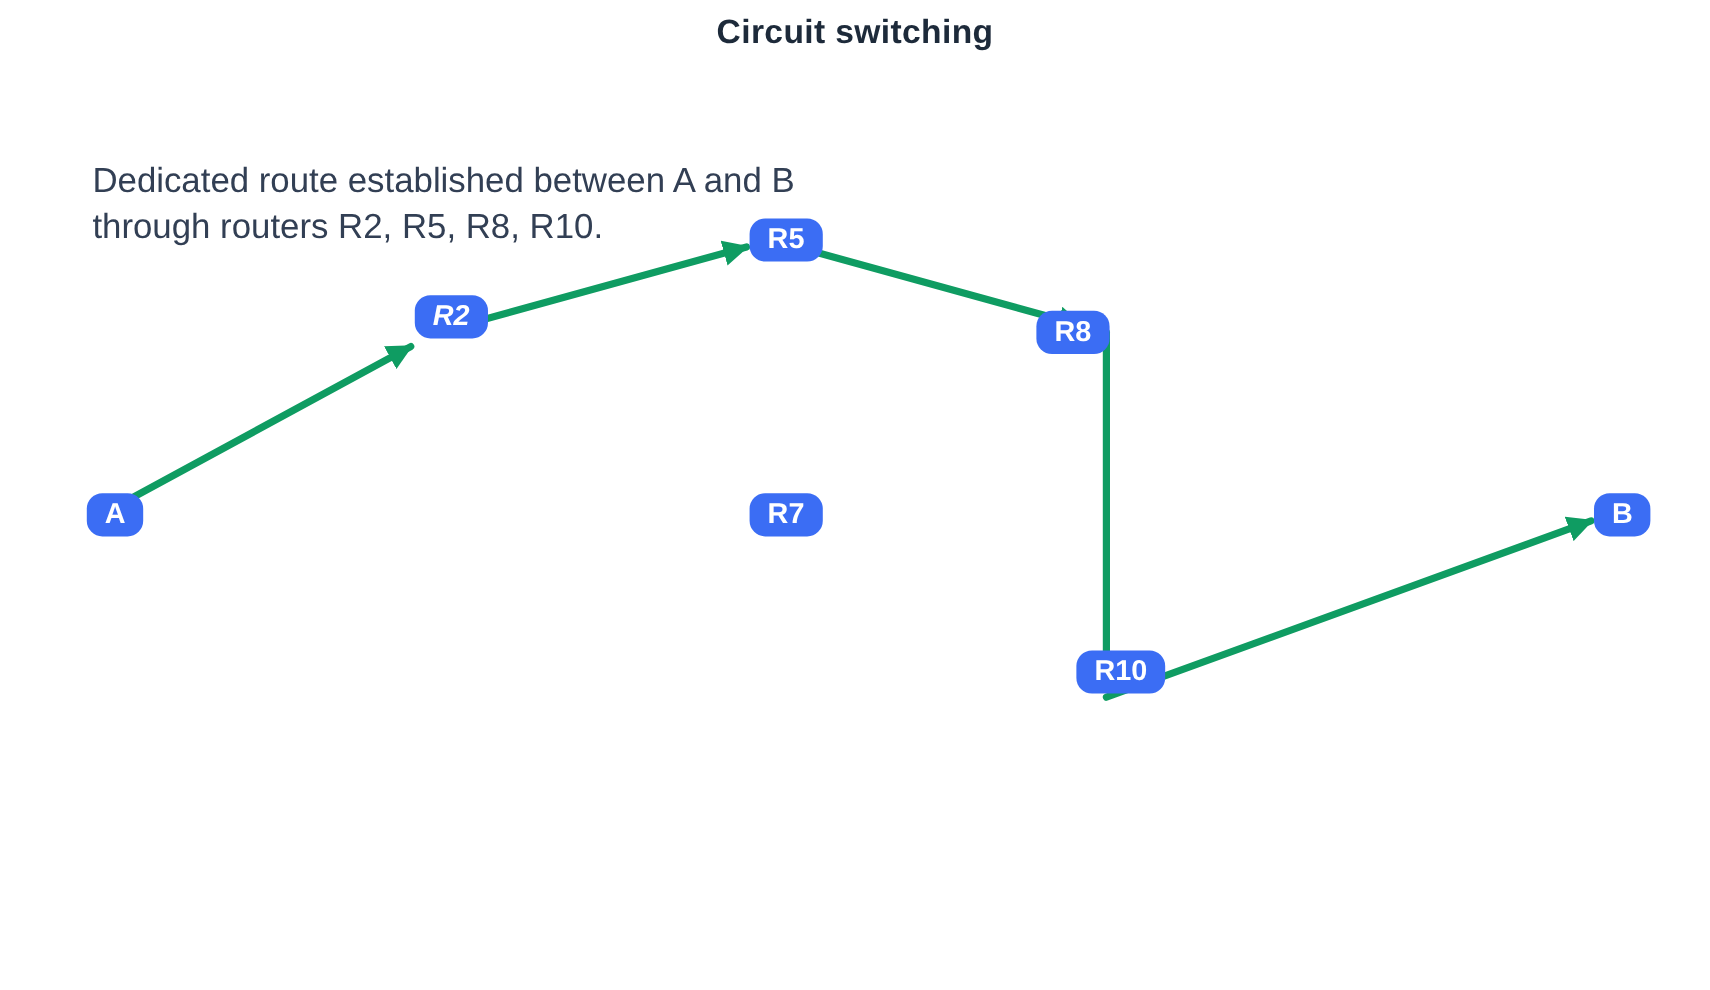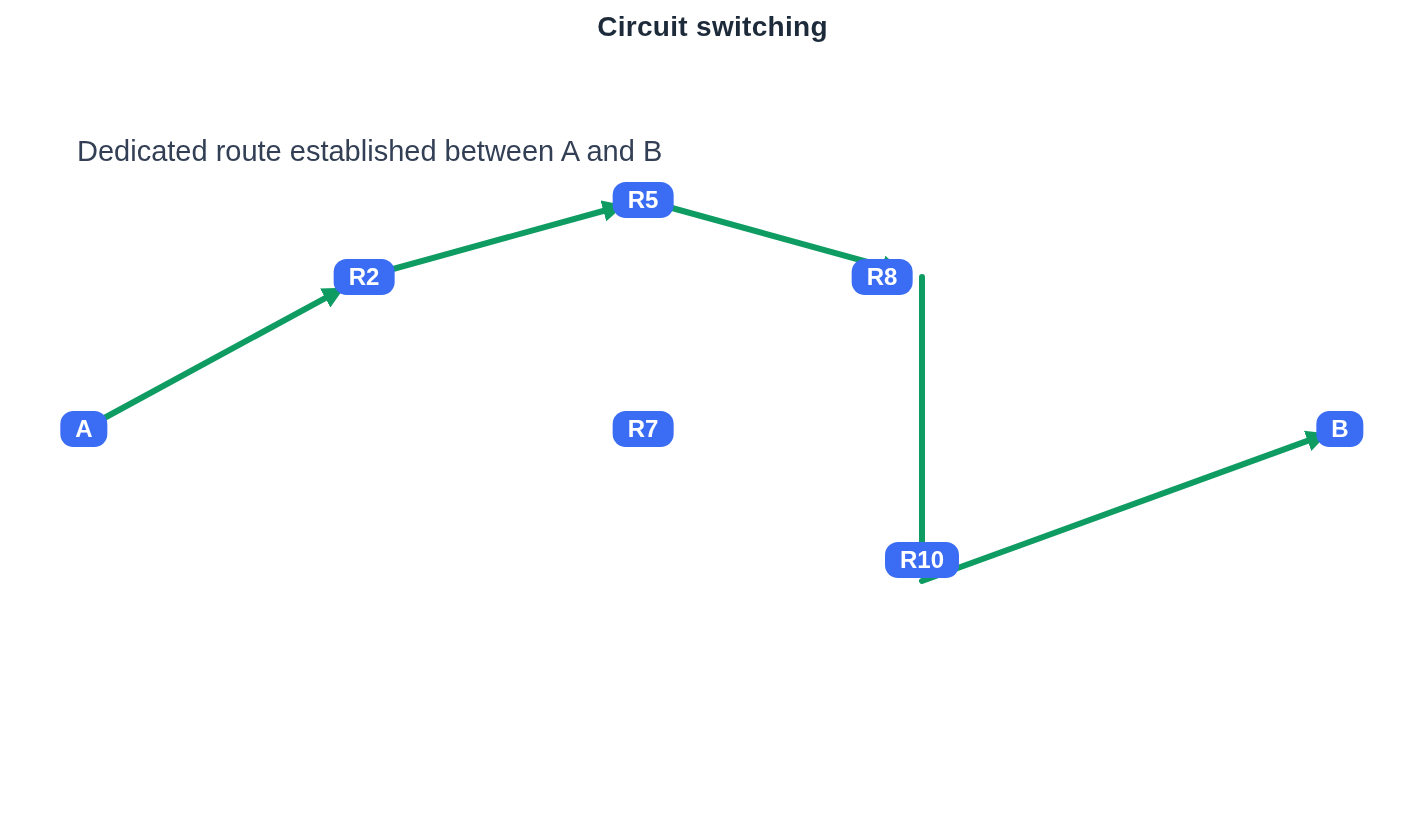--- a/index.html
+++ b/index.html
@@ -53,20 +53,21 @@
     color: var(--node-text);
     font-size: 24px;
     font-weight: bold;
     line-height: 28px;
     padding: 4px 15px;
     border-radius: 13px;
     z-index: 2;
     text-align: center;
     white-space: nowrap;
     user-select: none;
+    margin-left: 12px;
   }
 </style>
 </head>
 <body>
 
 <div class="canvas">
   <svg class="edge-layer" xmlns="http://www.w3.org/2000/svg">
     <defs>
       <marker id="arrowhead" viewBox="0 0 10 10" refX="9" refY="5" markerWidth="3.6" markerHeight="3.6" orient="auto">
         <path d="M 0 0 L 10 5 L 0 10 z" fill="#0f9c62"></path>
@@ -78,21 +79,22 @@
         <line x1="643" y1="200" x2="901.1396206987098" y2="271.24283438638224" stroke="#0f9c62" stroke-width="6" stroke-linecap="round" marker-end="url(#arrowhead)"></line>
         <line x1="922" y1="277" x2="922" y2="567" stroke="#0f9c62" stroke-width="6" stroke-linecap="round" marker-end="url(#arrowhead)"></line>
         <line x1="922" y1="581" x2="1325.8979342348844" y2="434.1280239145875" stroke="#0f9c62" stroke-width="6" stroke-linecap="round" marker-end="url(#arrowhead)"></line>
       </g>
   </svg>
 
   <div class="title">Circuit switching</div>
 
   <div class="description">
     <div>Dedicated route established between A and B</div>
+    <div>through routers R2, R5, R8, R10.</div>
   </div>
 <div class="node" style="left: 84px; top: 429px;">A</div>
-    <div class="node" style="left: 364px; top: 277px;">R2</div>
+    <div class="node" style="left: 364px; top: 264px; font-style: italic;">R2</div>
     <div class="node" style="left: 643px; top: 200px;">R5</div>
     <div class="node" style="left: 643px; top: 429px; text-align: right;">R7</div>
     <div class="node" style="left: 882px; top: 277px;">R8</div>
     <div class="node" style="left: 922px; top: 560px;">R10</div>
     <div class="node" style="left: 1340px; top: 429px;">B</div>
   </div>
 
 </body></html>

